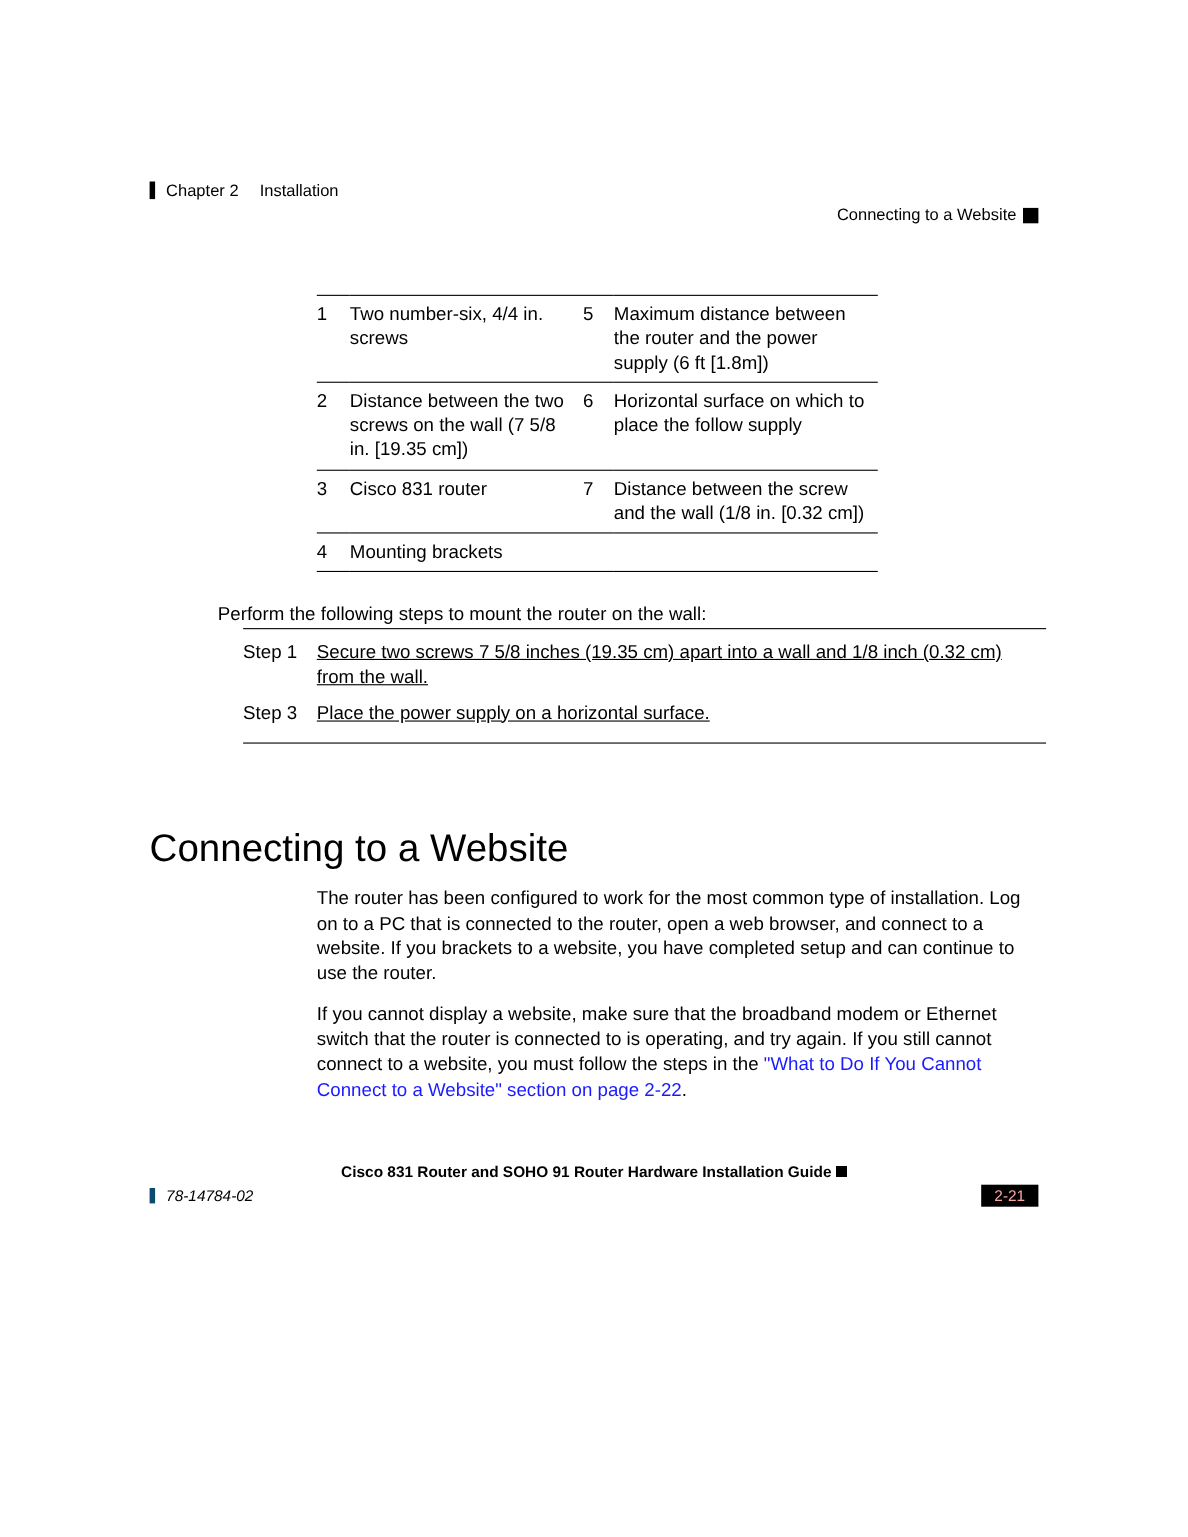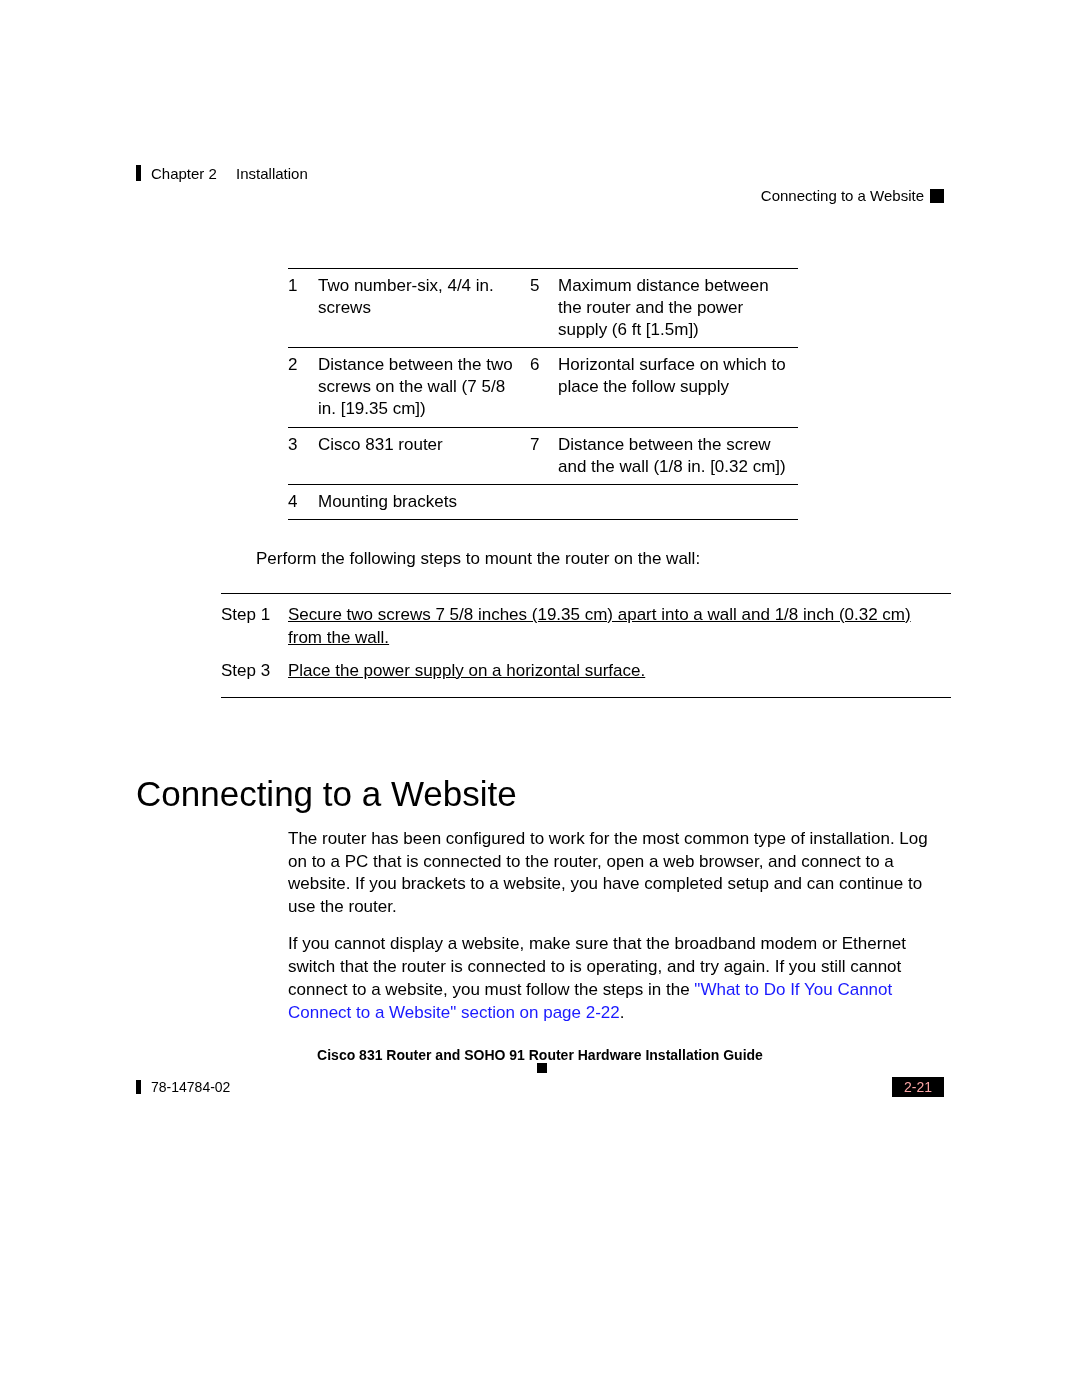--- a/index.html
+++ b/index.html
@@ -59,28 +59,27 @@
     vertical-align: top;
     padding: 6px 6px 6px 0;
   }
   table.parts tr { border-top: 1px solid #000; }
   table.parts tr:last-child { border-bottom: 1px solid #000; }
   table.parts td.num { width: 24px; }
   table.parts td.text { width: 208px; padding-right: 4px;}
   table.parts td.num2 { width: 22px; }
   table.parts td.text2 { }
   .para {
-    margin-left: 120px;
+    margin-left: 62px;
     font-size: 17px;
     line-height: 1.35;
     margin-top: 28px;
   }
   .steps-block {
     margin-left: 85px;
-    margin-top: 22px;
   }
   .hr {
     border-top: 1px solid #000;
     width: 730px;
     margin-left: 0px;
   }
   .step-row {
     display: flex;
     font-size: 17px;
     line-height: 1.35;
@@ -111,36 +110,35 @@
     left: 132px; right: 132px;
     font-size: 14px;
   }
   .footer-title {
     text-align: right;
     font-weight: bold;
     padding-right: 0;
     display:flex;
     justify-content:center;
     align-items:center;
-    flex-direction:column;
   }
   .footer-title .sq {
     width: 10px; height: 10px; background:#000; margin-left:4px;
   }
   .footer-line2 {
     display:flex;
     justify-content:space-between;
     align-items:center;
     margin-top:4px;
   }
   .footer-line2 .doc {
-    border-left: 5px solid #000000;
+    border-left: 5px solid #0c4a6e;
     padding-left: 10px;
     height:14px;
-    display:flex; align-items:center;
+    display:flex; align-items:center;font-style:italic;
   }
   .footer-line2 .pagebox {
     background:#000; color:#fca5a5;
     padding: 2px 12px;
     font-weight: normal;
   }
 </style>
 </head>
 <body>
 
@@ -158,21 +156,21 @@
   </div>
 
   <div class="content">
 
     <table class="parts">
       <tbody>
           <tr>
         <td class="num">1</td>
         <td class="text">Two number-six, 4/4 in. screws</td>
         <td class="num2">5</td>
-        <td class="text2">Maximum distance between the router and the power supply (6 ft [1.5m])</td>
+        <td class="text2">Maximum distance between the router and the power supply (6 ft [1.8m])</td>
       </tr>
       <tr>
         <td class="num">2</td>
         <td class="text">Distance between the two screws on the wall (7 5/8 in. [19.35 cm])</td>
         <td class="num2">6</td>
         <td class="text2">Horizontal surface on which to place the follow supply</td>
       </tr>
       <tr>
         <td class="num">3</td>
         <td class="text">Cisco 831 router</td>

